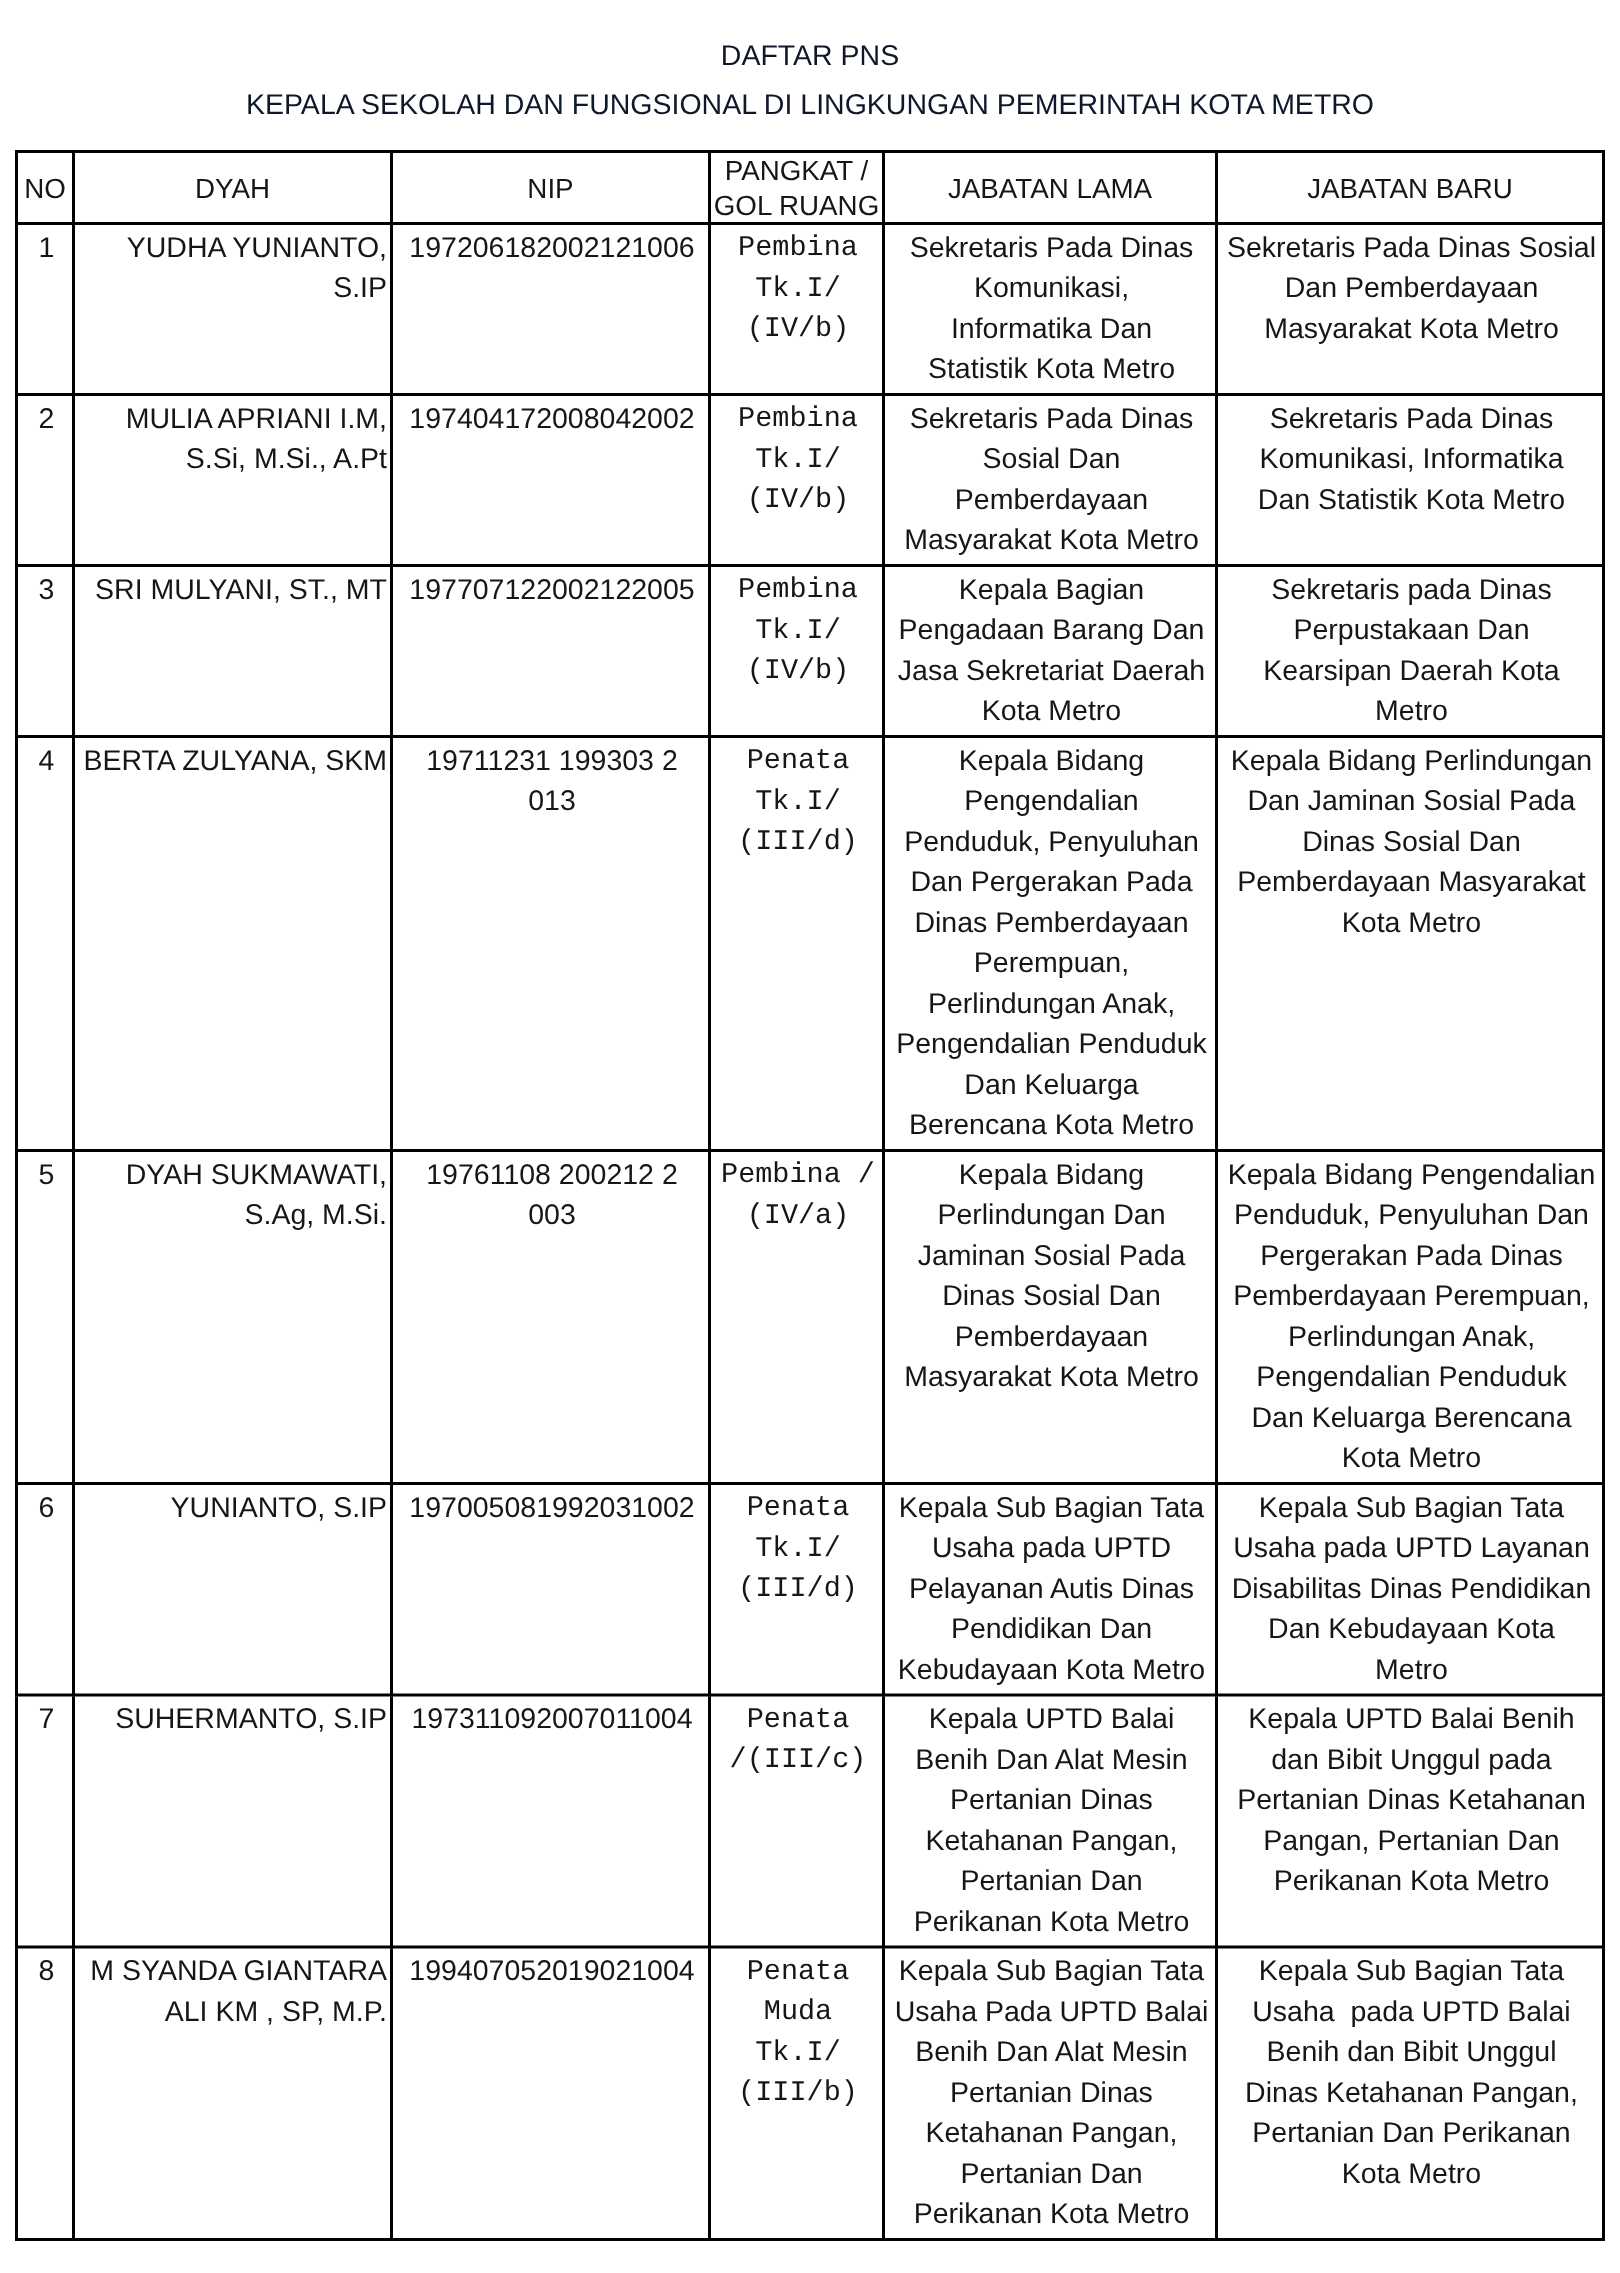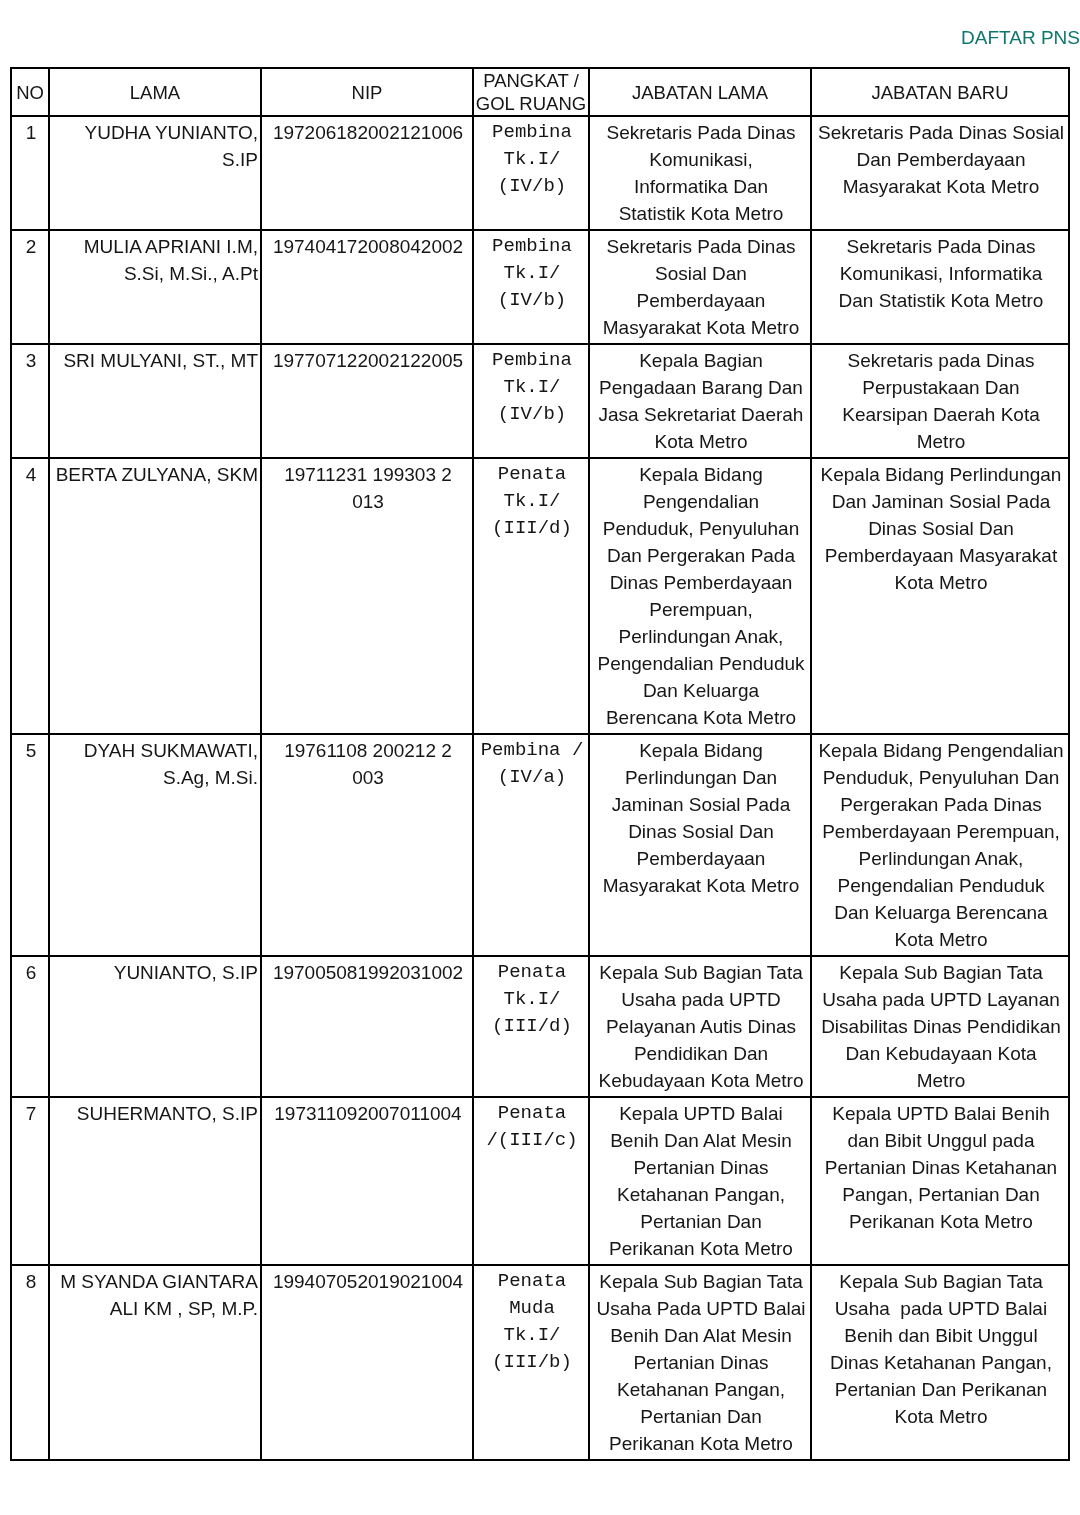--- a/index.html
+++ b/index.html
@@ -4,21 +4,21 @@
 <style>
   html,body { margin:0; padding:0; }
   body {
     width:1080px; height:1515px;
     background:#ffffff;
     font-family:"Liberation Sans","DejaVu Sans",sans-serif;
     color:#161616;
     overflow:hidden;
   }
   .page { padding-top:24px; }
-  .title-block { text-align:right; font-size:19px; line-height:28px; color:#0f766e; }
+  .title-block { text-align:center; font-size:19px; line-height:28px; color:#0f172a; }
   .title-line { white-space:pre-line; }
   .title-line.gap { margin-top:5px; }
   table.pns {
     border-collapse:collapse;
     table-layout:fixed;
     width:1058px;
     margin:15px 0 0 10px;
   }
   table.pns th, table.pns td {
     border:2px solid #000000;
@@ -47,35 +47,36 @@
   td.c-pangkat { text-align:center; padding-left:2px; padding-right:2px;font-family:Liberation Mono, monospace; }
   td.c-lama, td.c-baru { text-align:center; }
 </style>
 </head>
 <body>
 
 <div class="page">
 
   <div class="title-block">
     <div class="title-line">DAFTAR PNS</div>
+    <div class="title-line gap">KEPALA SEKOLAH DAN FUNGSIONAL DI LINGKUNGAN PEMERINTAH KOTA METRO</div>
   </div>
 
   <table class="pns">
     <colgroup>
       <col style="width:38px">
       <col style="width:212px">
       <col style="width:212px">
       <col style="width:116px">
       <col style="width:222px">
       <col style="width:258px">
     </colgroup>
     <thead>
       <tr>
         <th>NO</th>
-        <th>LAMA</th>
+        <th>DYAH</th>
         <th>NIP</th>
         <th>PANGKAT /
 GOL RUANG</th>
         <th>JABATAN LAMA</th>
         <th>JABATAN BARU</th>
       </tr>
     </thead>
     <tbody>
       <tr>
         <td class="c-no">1</td>

